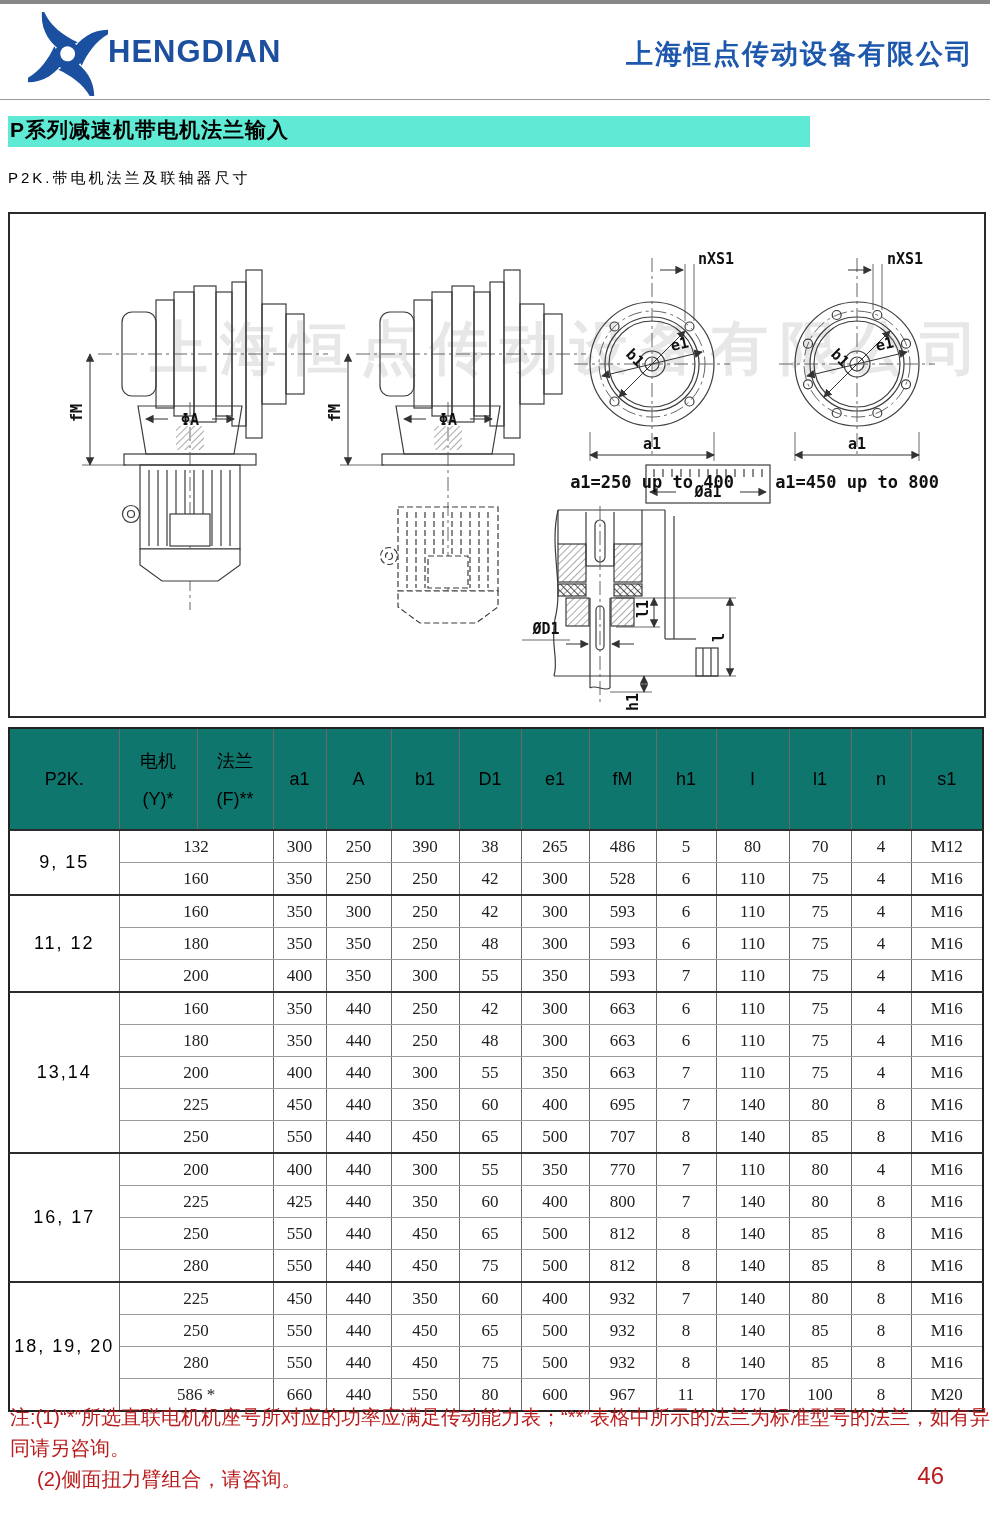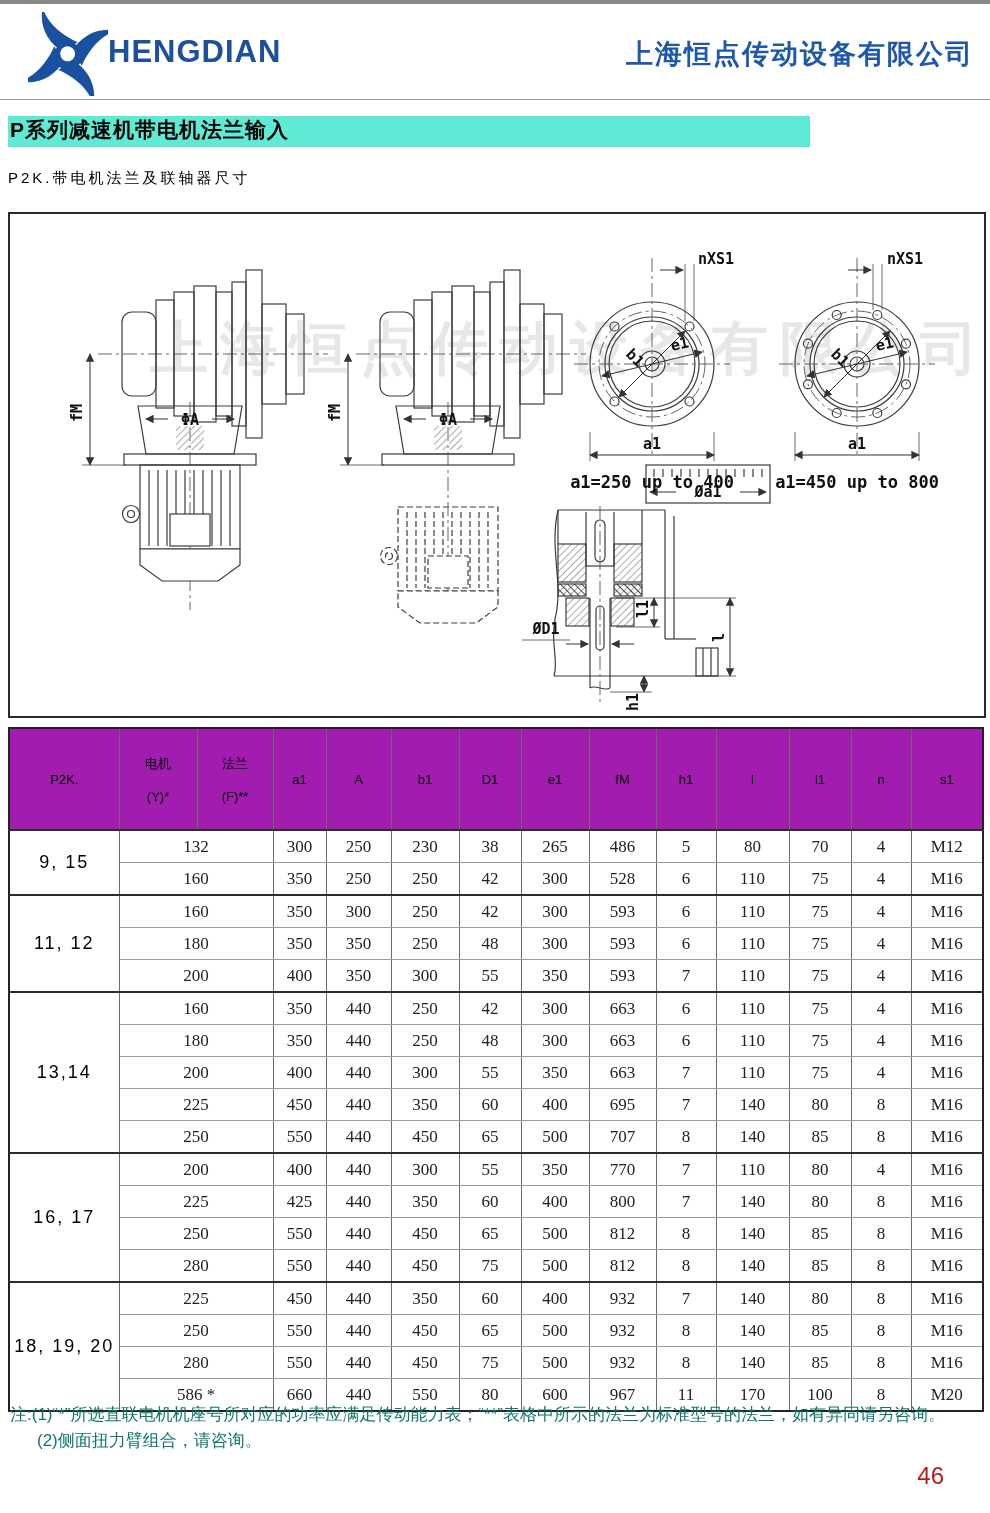--- a/index.html
+++ b/index.html
@@ -45,33 +45,33 @@
   .xline { stroke:#444; stroke-width:0.8; }
   text.dlab { font-family:"DejaVu Sans Mono", monospace; font-size:15px; fill:#111; font-weight:bold; }
   text.cap  { font-family:"DejaVu Sans Mono", monospace; font-size:17px; fill:#111; text-anchor:middle; font-weight:bold; }
   
   .spec-table {
     position:absolute; left:8px; top:723px;
     border-collapse:collapse; table-layout:fixed; width:974px;
     border:2px solid #222;
   }
   .spec-table th, .spec-table td { border:1px solid #6a6a6a; padding:0; text-align:center; vertical-align:middle; overflow:hidden; }
-  .spec-table thead th { background:#a21caf; height:100px; font-size:13px; font-weight:normal; color:#000; }
+  .spec-table thead th { background:#0f766e; height:100px; font-size:18px; font-weight:normal; color:#000; }
   .spec-table thead .two-line span { display:block; }
   .spec-table thead .two-line span + span { margin-top:16px; }
   .spec-table tbody td {
     height:31px; font-family:"Liberation Serif", serif; font-size:17px; color:#222;
     border-top-color:#9c9c9c; border-bottom-color:#9c9c9c;
   }
   .spec-table tbody tr.group-start td { border-top:2px solid #2c2c2c; }
   .spec-table tbody td.model-cell {
     font-family:"Liberation Sans", sans-serif; font-size:18px; letter-spacing:2px; color:#000;
   }
   
-  .notes { position:absolute; left:10px; top:1398px; font-size:17px; color:#0f766e; line-height:1.55; }
+  .notes { position:absolute; left:10px; top:1398px; font-size:20px; color:#b91c1c; line-height:1.55; }
   .notes .l2 { padding-left:27px; }
   .pageno { position:absolute; right:46px; top:1458px; font-size:24px; color:#b91c1c; }
 </style>
 </head>
 <body>
 
 <div class="page">
 
   <svg class="hdr-logo" viewBox="0 0 80 84">
     <g transform="translate(40,44) rotate(18)" fill="#1b4fa0">
@@ -322,21 +322,21 @@
         <th>n</th>
         <th>s1</th>
       </tr>
     </thead>
     <tbody>
         <tr class="group-start">
           <td class="model-cell" rowspan="2">9, 15</td>
           <td colspan="2">132</td>
           <td>300</td>
           <td>250</td>
-          <td>230</td>
+          <td>390</td>
           <td>38</td>
           <td>265</td>
           <td>486</td>
           <td>5</td>
           <td>80</td>
           <td>70</td>
           <td>4</td>
           <td>M12</td>
         </tr>
         <tr>

